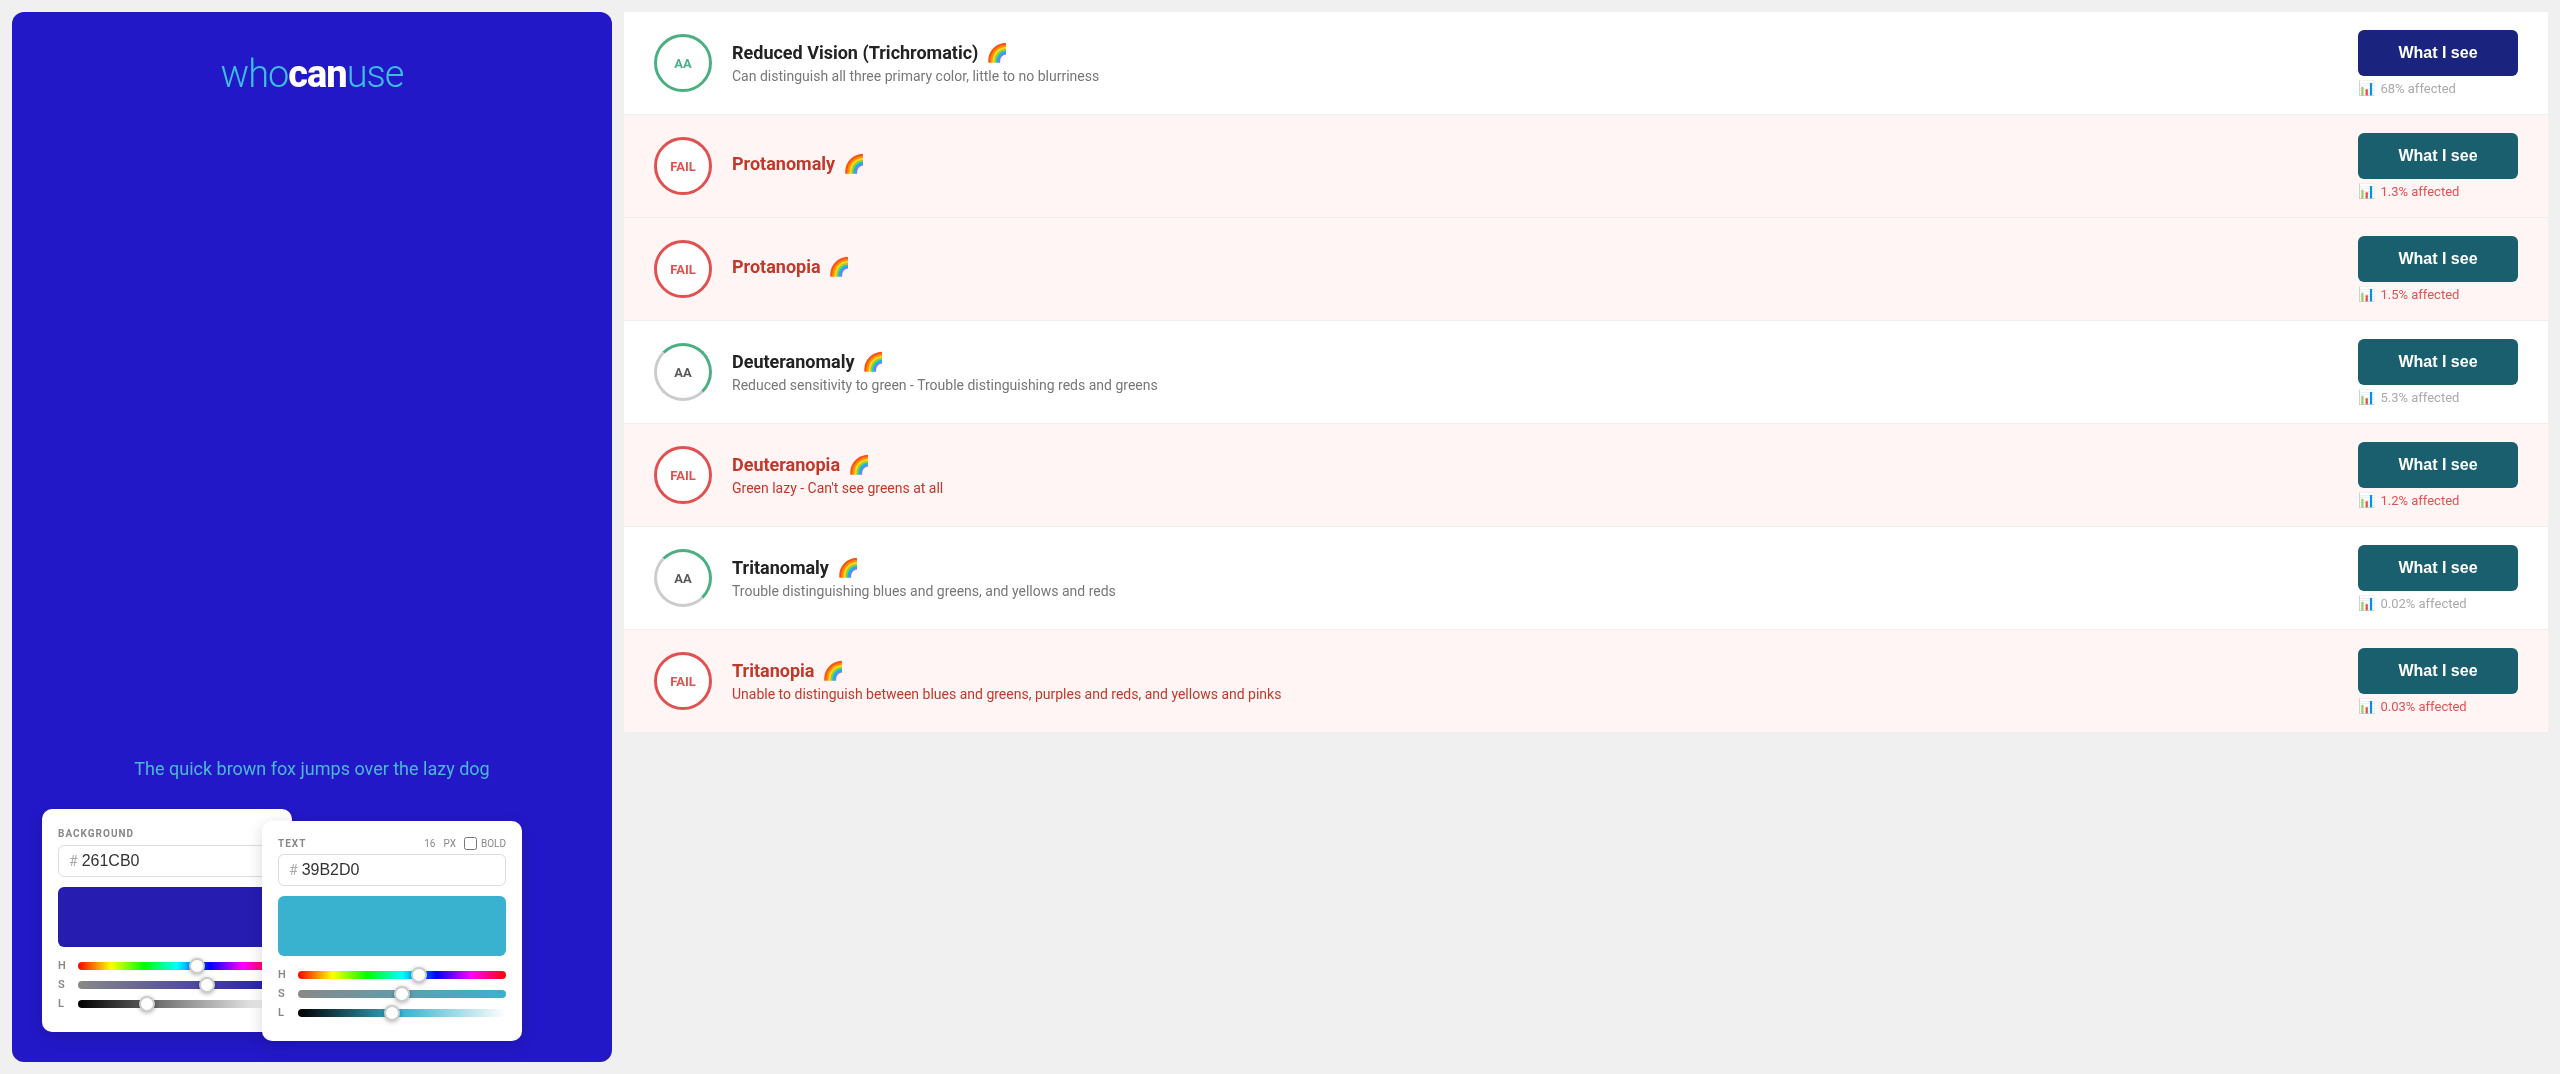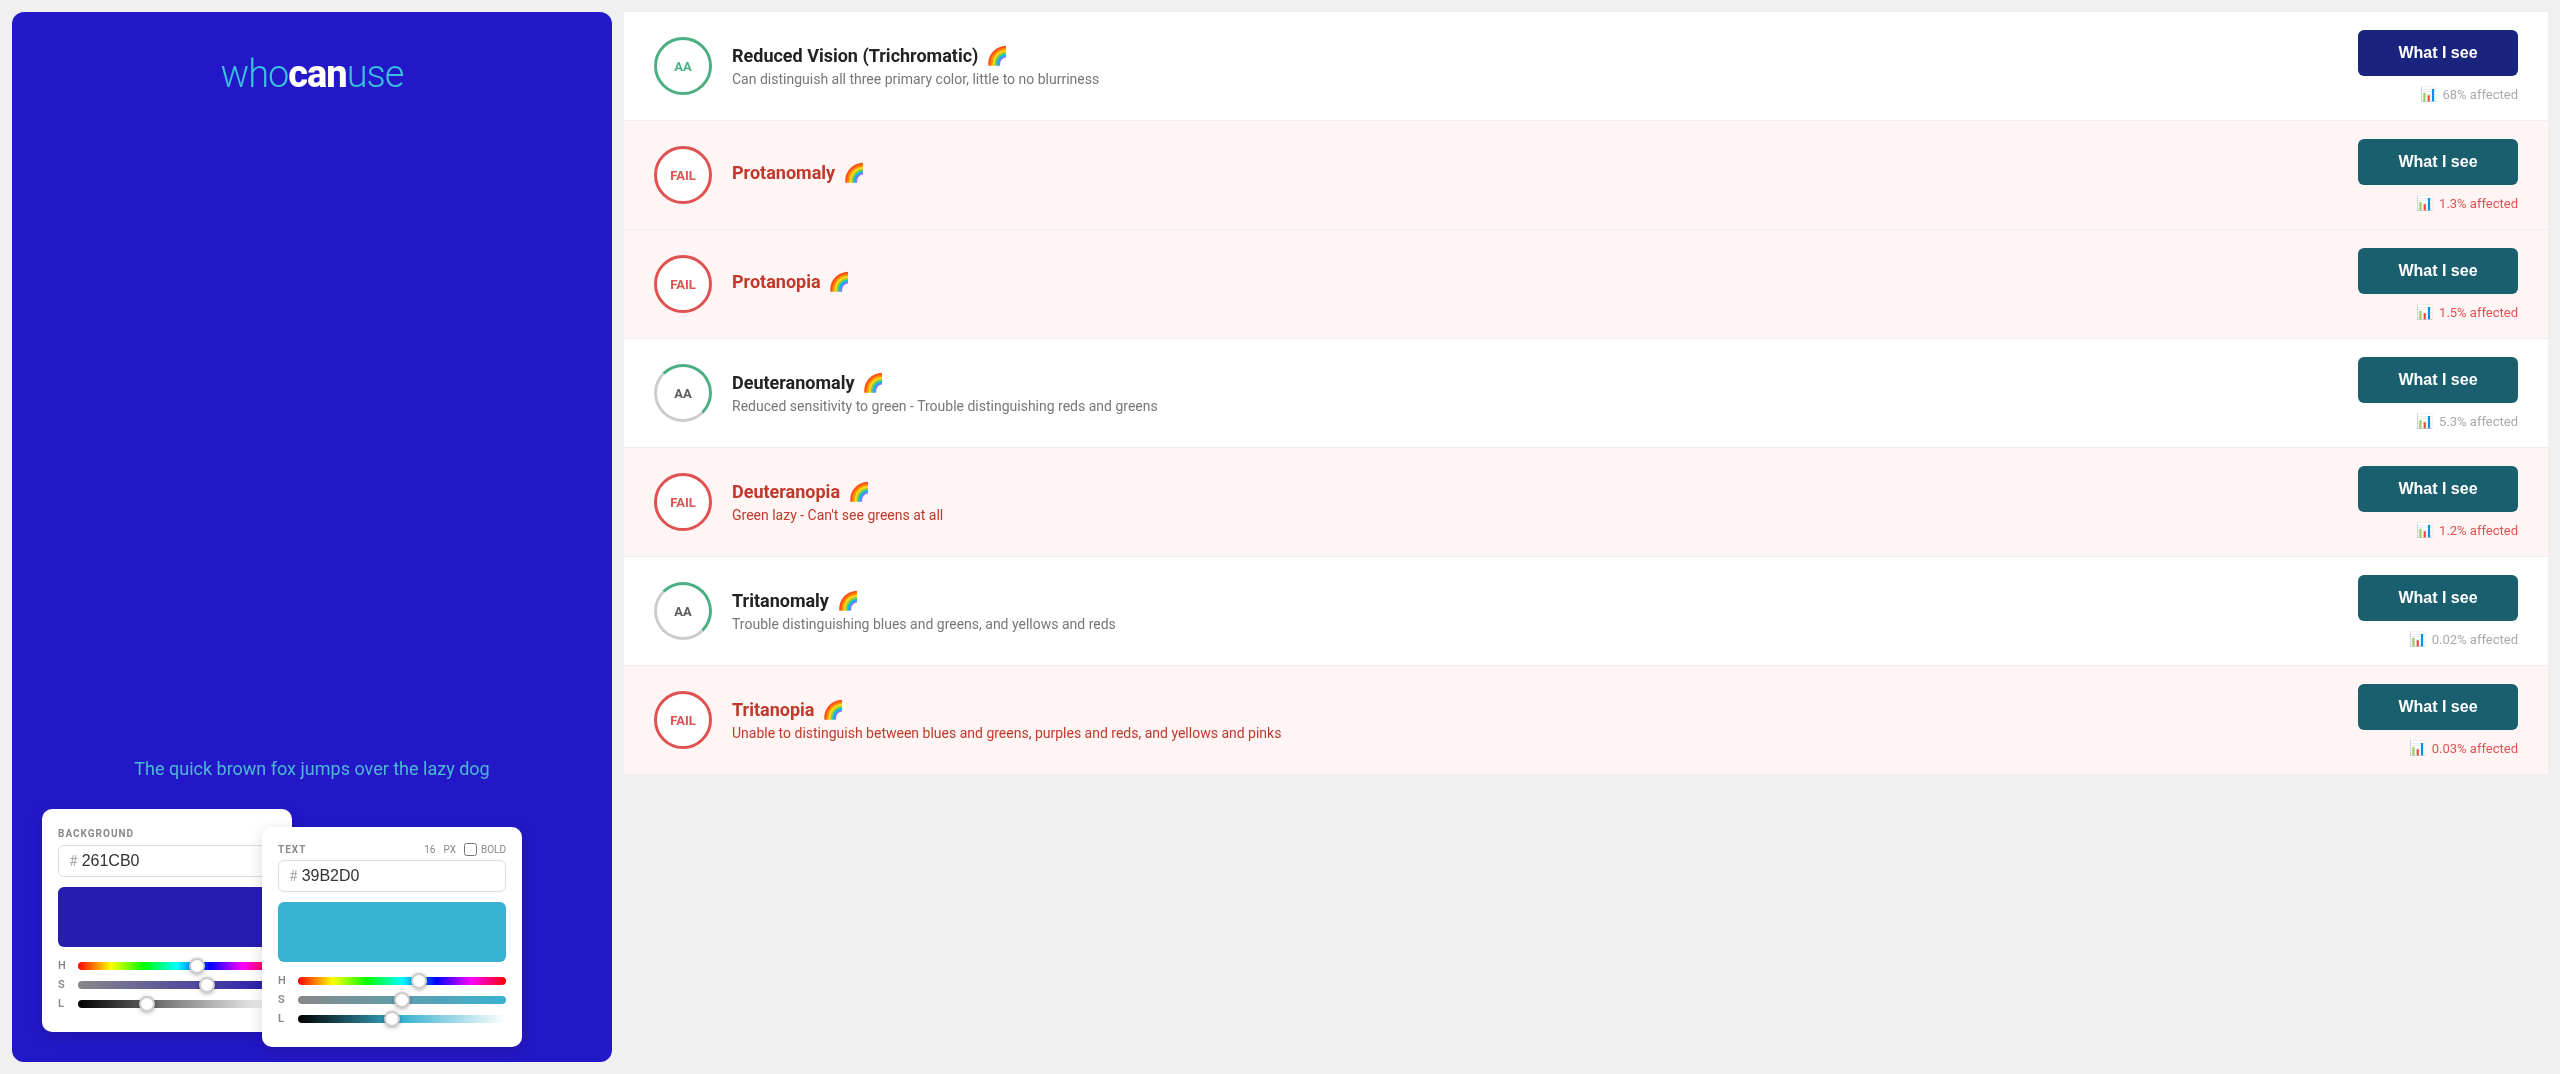--- a/index.html
+++ b/index.html
@@ -56,21 +56,21 @@
       width: 250px;
       box-shadow: 0 4px 16px rgba(0,0,0,0.15);
     }
     .color-card.bg-card {
       position: relative;
       z-index: 2;
     }
     .color-card.text-card {
       position: absolute;
       left: 220px;
-      top: 18px;
+      top: 12px;
       z-index: 3;
       width: 260px;
     }
 
     .card-header {
       display: flex;
       justify-content: space-between;
       align-items: center;
       margin-bottom: 4px;
     }
@@ -237,22 +237,21 @@
       font-size: 14px;
       color: #777;
     }
     .vision-desc.fail-desc {
       color: #c0392b;
     }
 
     .vision-right {
       display: flex;
       flex-direction: column;
-      align-items: flex-end;
-      gap: 10px;
+      gap: 4px;
       margin-left: 20px;
     }
 
     .what-i-see-btn {
       background: #1a237e;
       color: white;
       border: none;
       border-radius: 6px;
       padding: 14px 28px;
       font-size: 16px;

